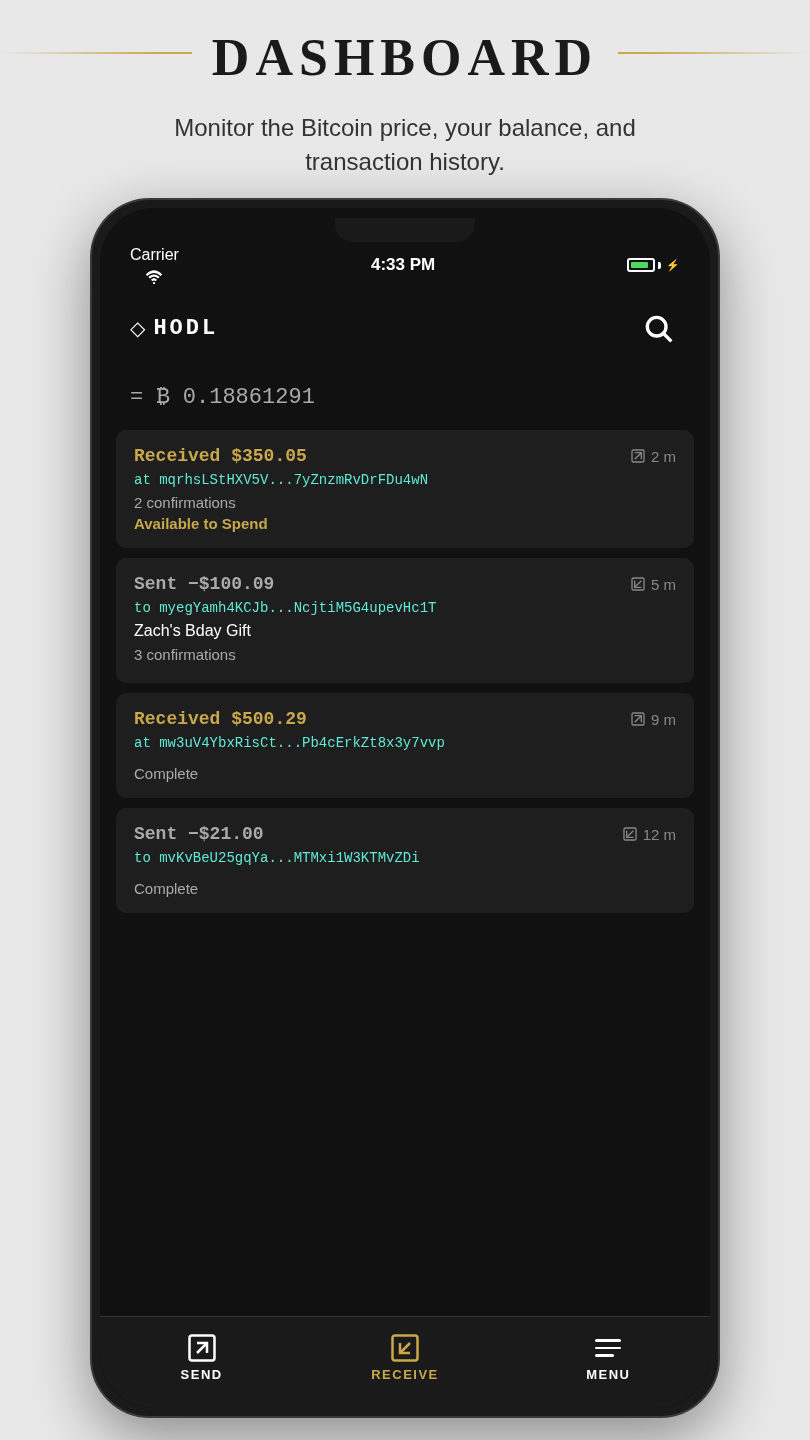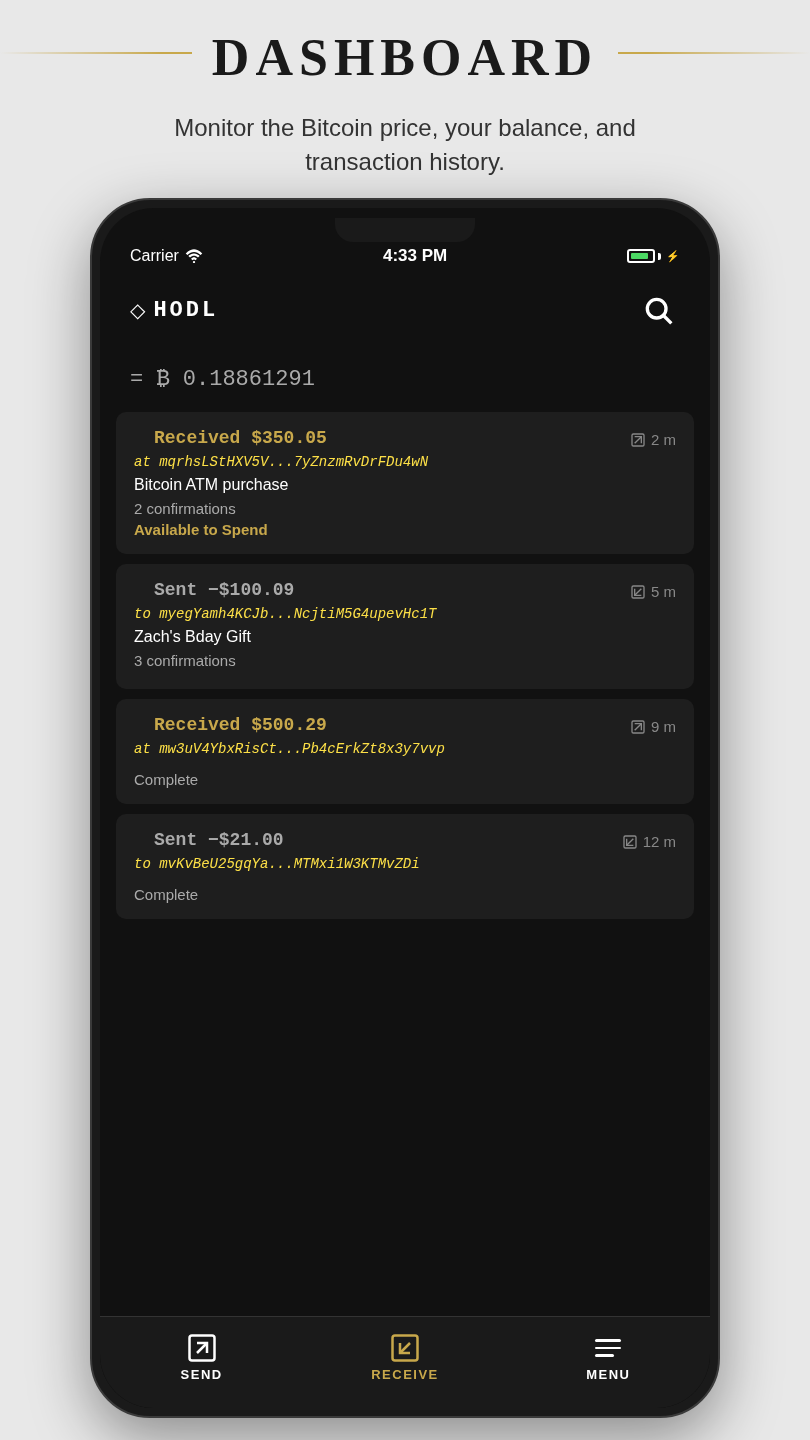--- a/index.html
+++ b/index.html
@@ -102,20 +102,21 @@
       flex-shrink: 0;
     }
 
     .status-carrier {
       font-size: 16px;
       color: #fff;
       font-weight: 500;
       display: flex;
       align-items: center;
       gap: 6px;
+      flex-direction: column;
     }
 
     .wifi-icon {
       display: inline-flex;
       align-items: center;
     }
 
     .status-time {
       font-size: 17px;
       color: #fff;
@@ -246,23 +247,22 @@
     .tx-card {
       background: #1e1e1e;
       border-radius: 10px;
       margin-bottom: 10px;
       padding: 16px 18px;
     }
 
     .tx-row-top {
       display: flex;
       justify-content: space-between;
-      align-items: flex-end;
+      align-items: center;
       margin-bottom: 6px;
-      margin-left: 20px;
     }
 
     .tx-amount-received {
       font-size: 18px;
       font-weight: 700;
       color: #c8a84b;
       font-family: 'Courier New', monospace;
     }
 
     .tx-amount-sent {
@@ -275,25 +275,24 @@
     .tx-time {
       display: flex;
       align-items: center;
       gap: 5px;
       color: #888;
       font-size: 15px;
     }
 
     .tx-address {
       font-size: 14px;
-      color: #fde047;
+      color: #5eead4;
       margin-bottom: 6px;
       font-family: 'Courier New', monospace;
       word-break: break-all;
-      font-style: italic;
     }
 
     .tx-label {
       font-size: 16px;
       color: #fff;
       margin-bottom: 6px;
     }
 
     .tx-confirmations {
       font-size: 15px;
@@ -442,21 +441,20 @@
             <div class="tx-time">
               <svg width="16" height="16" viewBox="0 0 24 24" fill="none" stroke="#888" stroke-width="2">
                 <rect x="3" y="3" width="18" height="18" rx="2"></rect>
                 <polyline points="7,17 17,7"></polyline>
                 <polyline points="7,7 17,7 17,17"></polyline>
               </svg>
               <span>2 m</span>
             </div>
           </div>
           <div class="tx-address">at mqrhsLStHXV5V...7yZnzmRvDrFDu4wN</div>
-          <div class="tx-label">Bitcoin ATM purchase</div>
           <div class="tx-confirmations">2 confirmations</div>
           <div class="tx-status-available">Available to Spend</div>
         </div>
 
         <div class="tx-card">
           <div class="tx-row-top">
             <span class="tx-amount-sent">Sent −$100.09</span>
             <div class="tx-time">
               <svg width="16" height="16" viewBox="0 0 24 24" fill="none" stroke="#888" stroke-width="2">
                 <rect x="3" y="3" width="18" height="18" rx="2"></rect>

